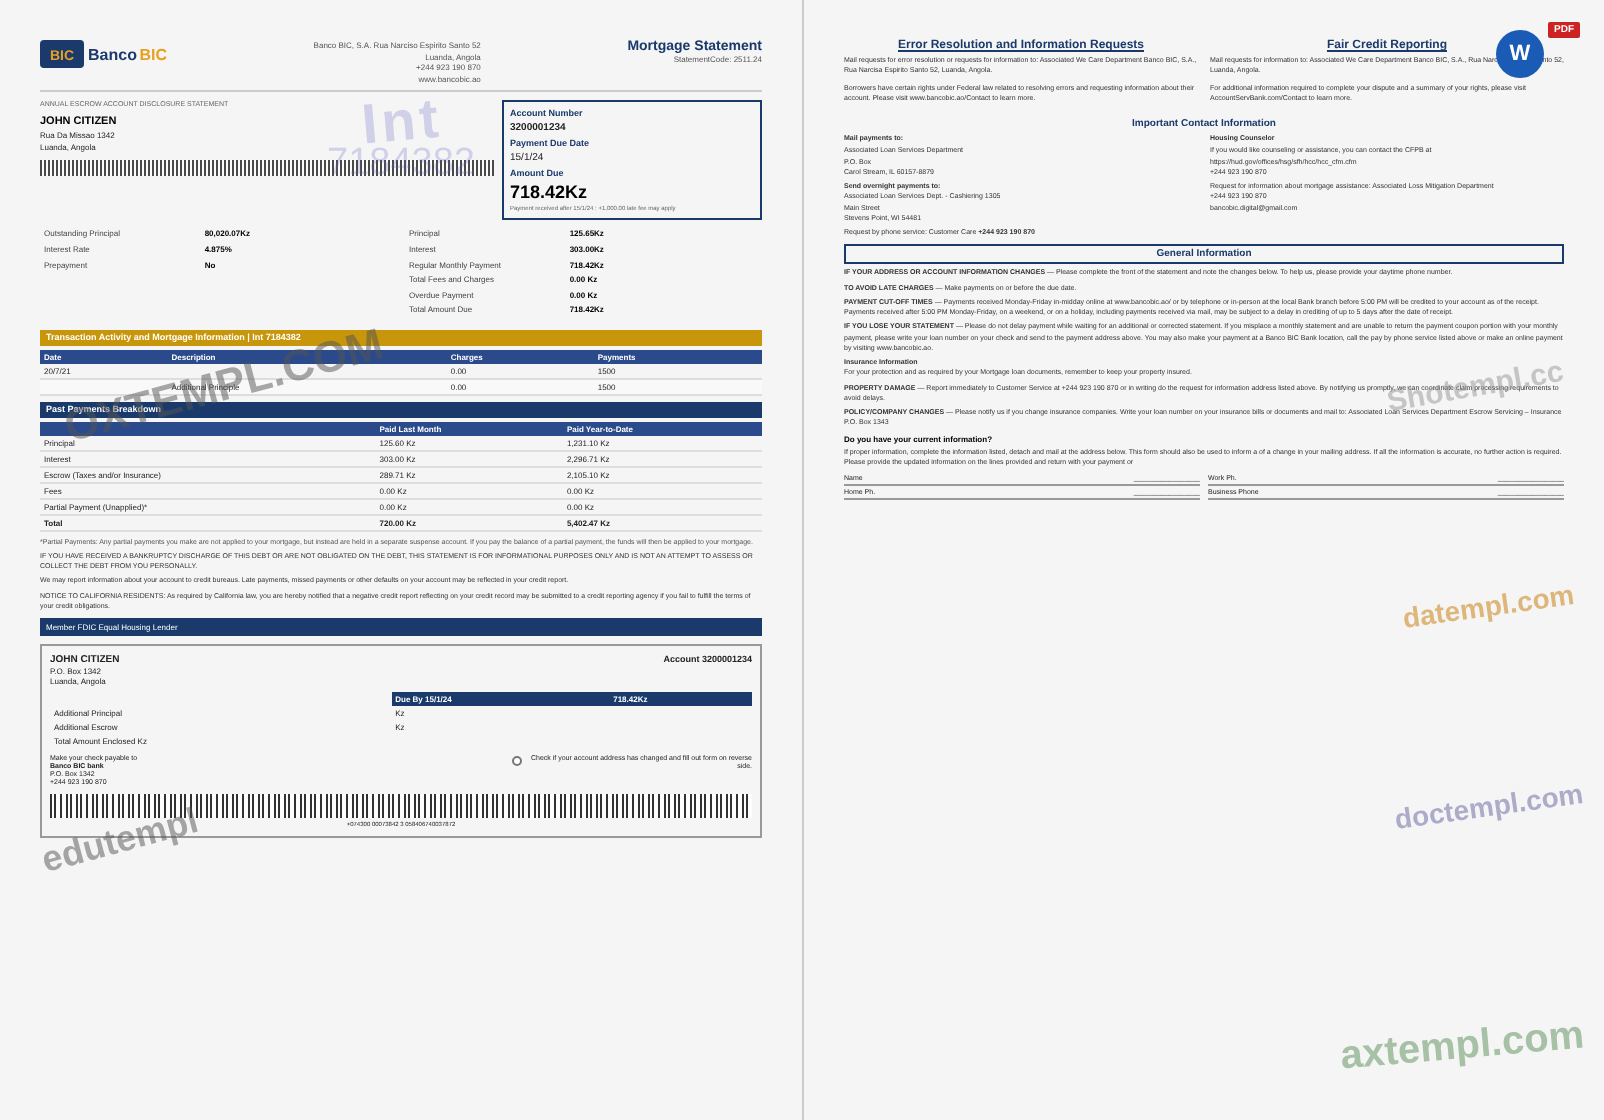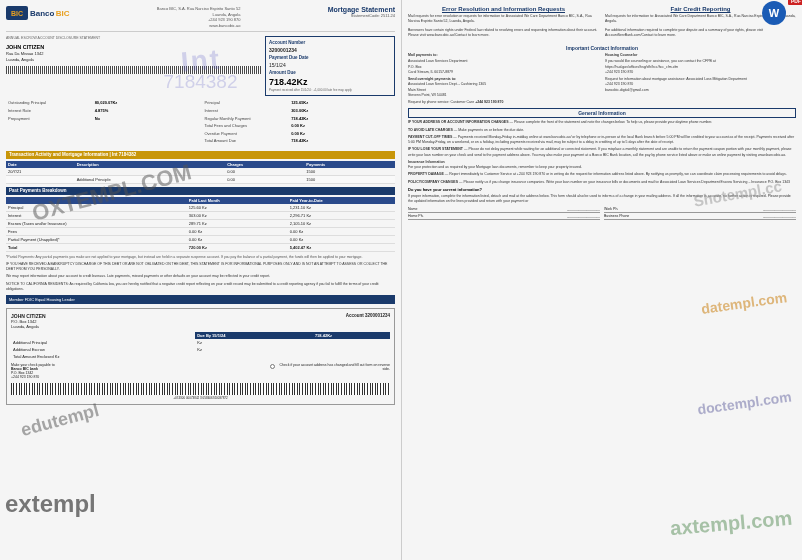--- a/index.html
+++ b/index.html
@@ -37,21 +37,21 @@
       height: 560px;
       background: #f5f5f5;
       overflow: hidden;
       position: relative;
       border-left: 1px solid #ccc;
     }
 
     .doc-content {
       width: 100%;
       height: 100%;
-      padding: 6px;
+      padding: 20px;
       font-size: 4.5px;
       color: #222;
       overflow: hidden;
       position: relative;
     }
 
     
     .watermark {
       position: absolute;
       font-size: 18px;
@@ -734,21 +734,20 @@
         </div>
 
         <div class="barcode-area"></div>
         <div style="font-size:3px;text-align:center;margin-top:1px;">+074300 00073842 3 058406740037872</div>
       </div>
 
     </div>
 
     <div class="watermark watermark-oxtempl">OXTEMPL.COM</div>
     <div class="watermark watermark-edutempl">edutempl</div>
-    <div class="watermark watermark-extempl" style="position:absolute;bottom:20px;left:5px;font-size:24px;opacity:0.65;transform:rotate(0deg);">extempl</div>
 
     <div class="int-stamp">
       <span class="int-stamp-text">Int</span>
       <span class="int-stamp-number">7184382</span>
     </div>
 
   </div>
 
   <div class="right-panel">
     <div class="doc-content">

